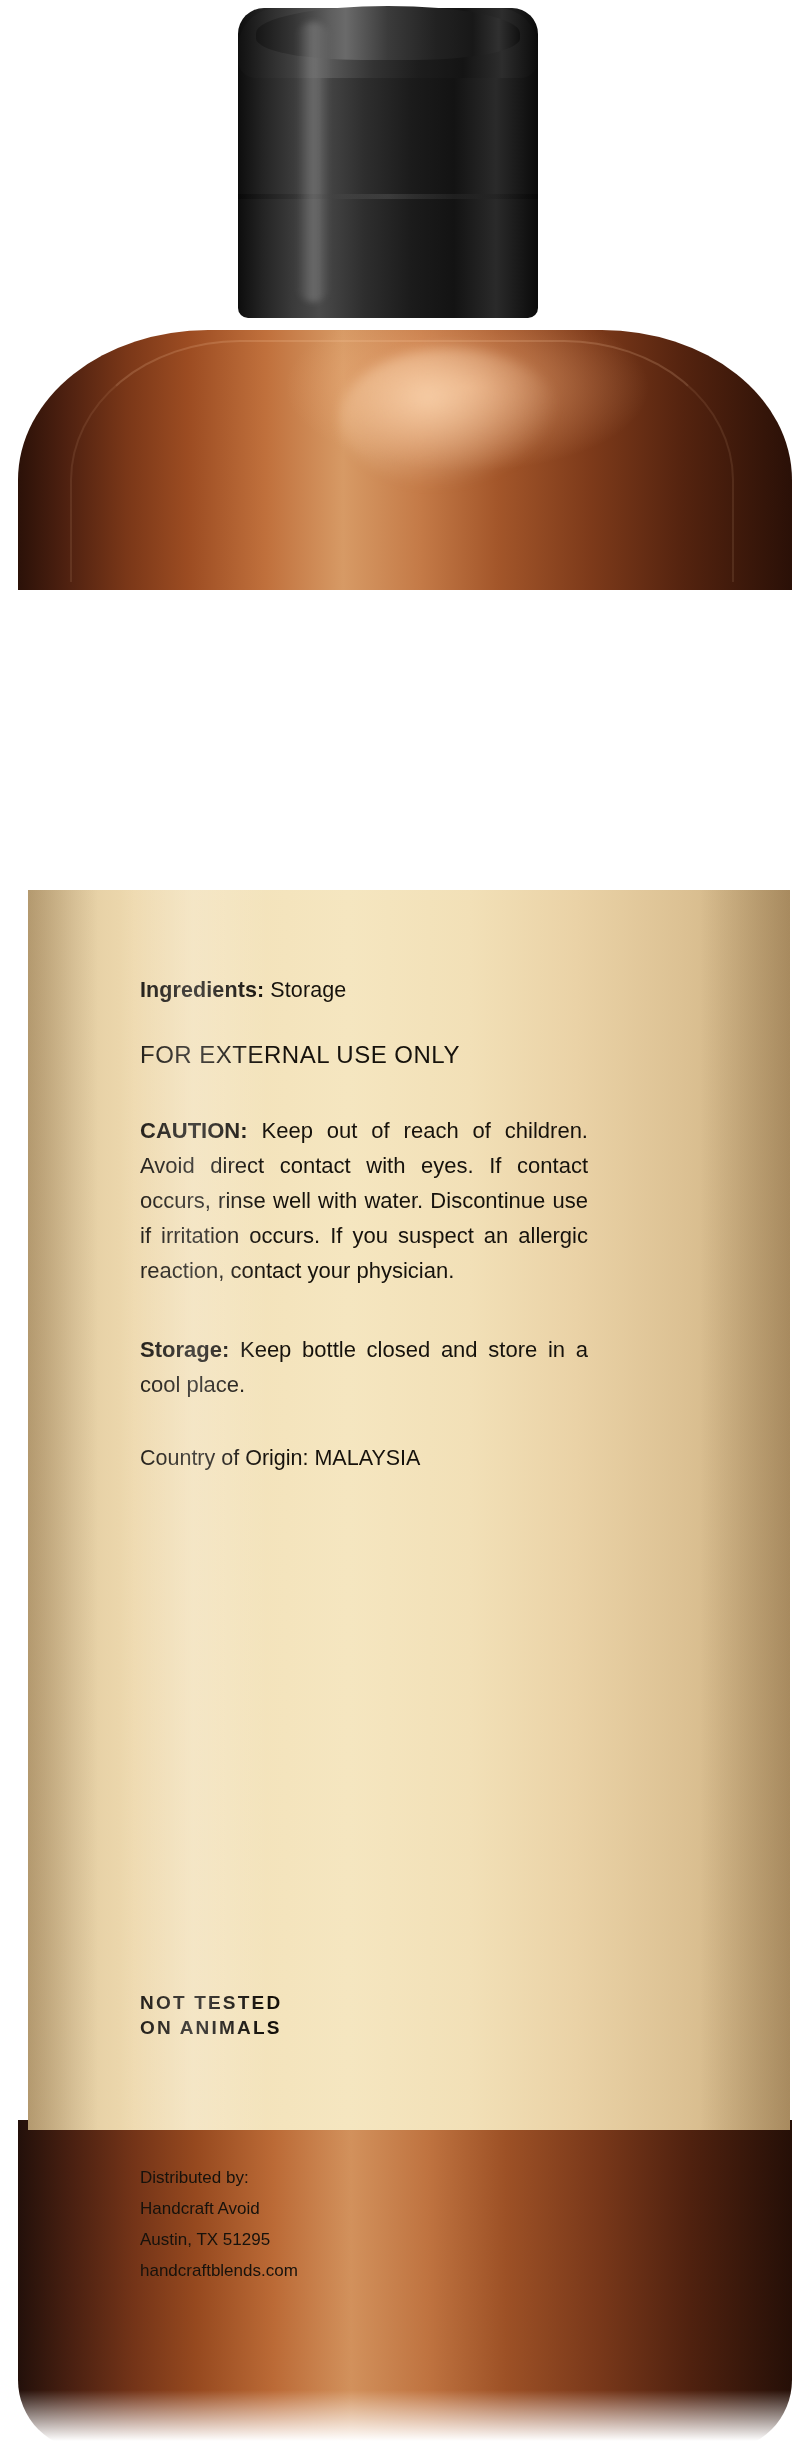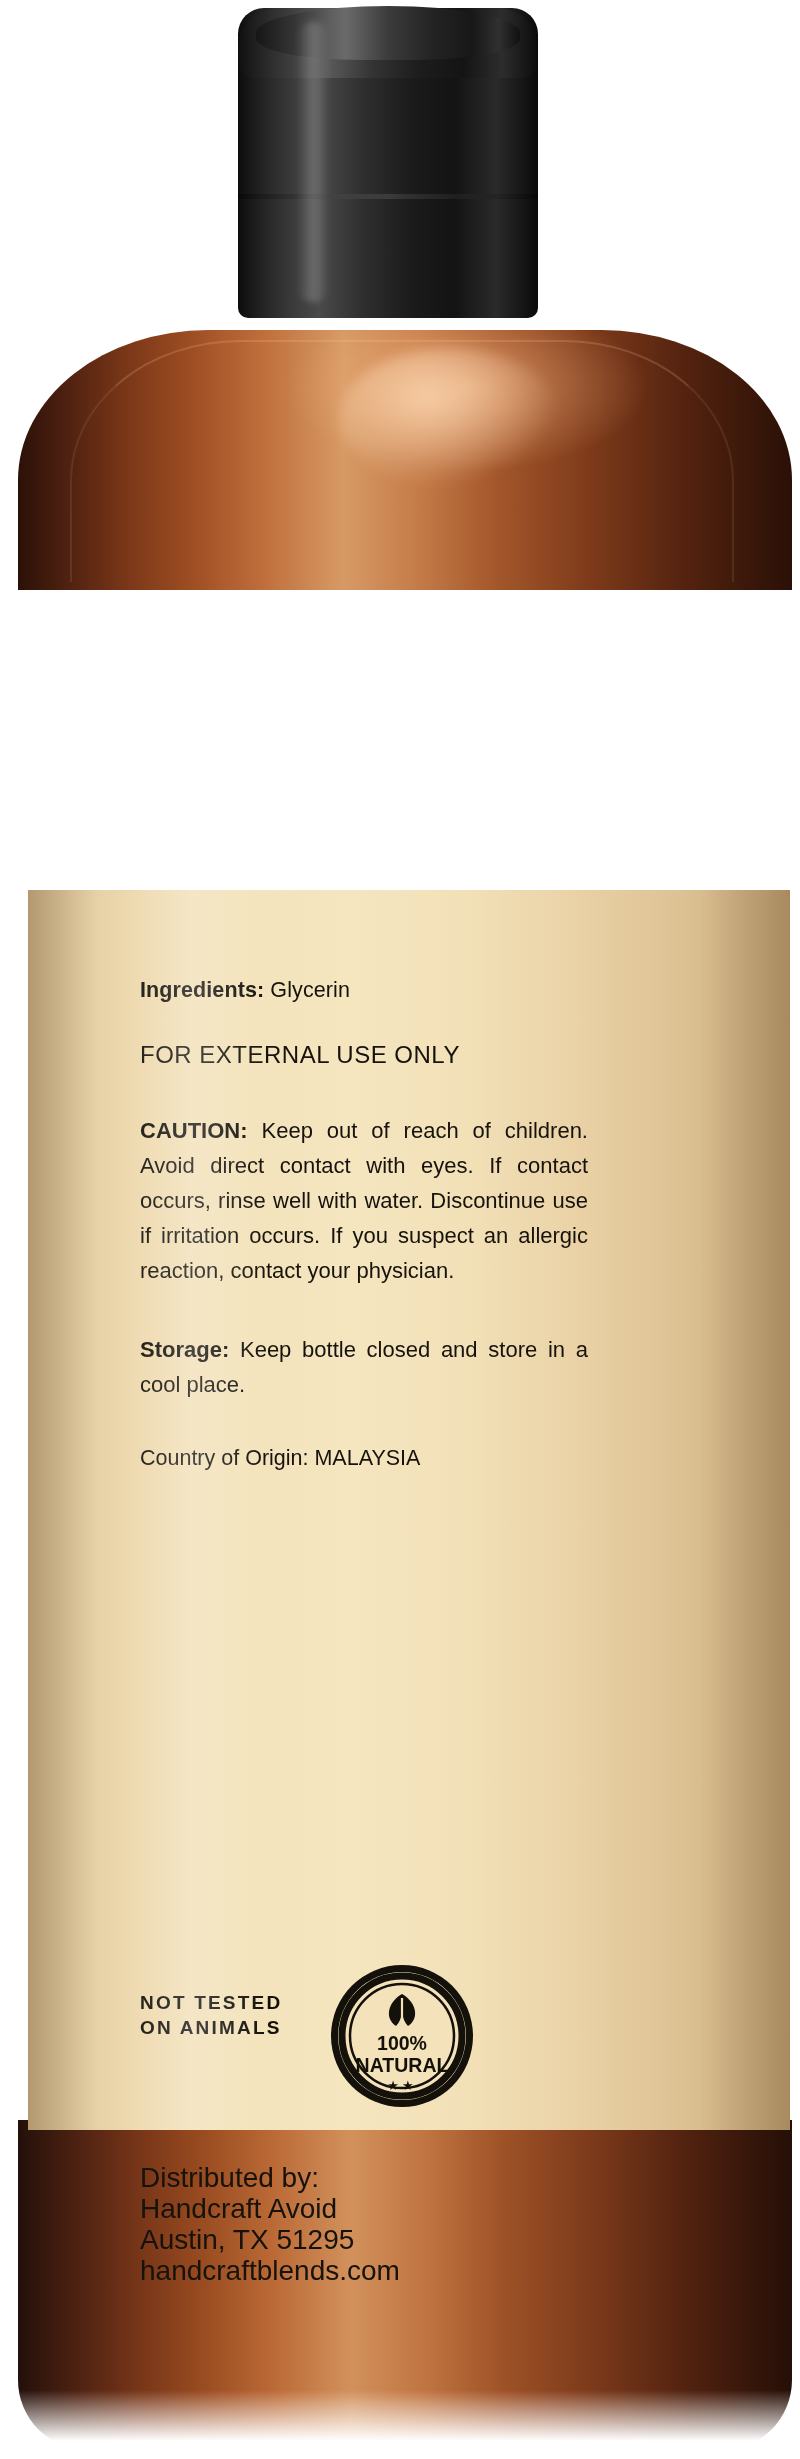--- a/index.html
+++ b/index.html
@@ -226,21 +226,21 @@
     width: 148px;
     height: 148px;
   }
   .seal svg { display: block; }
 
   
   .distrib {
     position: absolute;
     left: 112px;
     top: 1272px;
-    font-size: 28px;
+    font-size: 17px;
     line-height: 31px;
     color: #16120c;
   }
 
   
   .label-sheen {
     position: absolute;
     left: 90px;
     top: 0;
     width: 150px;
@@ -269,21 +269,21 @@
     <div class="bottle-lower-fade"></div>
 
     <div class="label">
       <div class="label-edge-left"></div>
       <div class="label-edge-right"></div>
 
       <div class="label-content">
 
         <div class="line-ingredients">
           <b>Ingredients:</b>
-          <span>Glycerin</span>
+          <span>Storage</span>
         </div>
 
         <div class="line-external">FOR EXTERNAL USE ONLY</div>
 
         <p class="para">
           <b>CAUTION:</b>
           <span>Keep out of reach of children. Avoid direct contact with eyes. If contact occurs, rinse well with water. Discontinue use if irritation occurs. If you suspect an allergic reaction, contact your physician.</span>
         </p>
 
         <p class="para">
@@ -293,39 +293,20 @@
 
         <div class="line-origin">Country of Origin: MALAYSIA</div>
       </div>
 
       <div class="badges">
         <div class="not-tested">
           <div>NOT TESTED</div>
           <div>ON ANIMALS</div>
         </div>
 
-        <div class="seal">
-          <svg width="148" height="148" viewBox="0 0 148 148" aria-hidden="true">
-            <g>
-              <circle cx="74" cy="74" r="71" fill="#14100a"></circle>
-              <circle cx="74" cy="74" r="64" fill="#f3e2ba"></circle>
-              <circle cx="74" cy="74" r="60" fill="none" stroke="#14100a" stroke-width="7"></circle>
-              <circle cx="74" cy="74" r="52" fill="none" stroke="#14100a" stroke-width="2.5"></circle>
-            </g>
-
-            <g>
-              <path d="M74 32 C 60 40, 56 56, 68 64 C 74 58, 76 46, 74 32 Z" fill="#14100a"></path>
-              <path d="M74 32 C 88 40, 92 56, 80 64 C 74 58, 72 46, 74 32 Z" fill="#14100a"></path>
-              <path d="M74 36 L74 66" stroke="#f3e2ba" stroke-width="2.2" fill="none"></path>
-            </g>
-            <text x="74" y="88" text-anchor="middle" font-family="Liberation Sans, sans-serif" font-size="19.5" font-weight="bold" fill="#14100a">100%</text>
-            <text x="74" y="110" text-anchor="middle" font-family="Liberation Sans, sans-serif" font-size="19.5" font-weight="bold" fill="#14100a">NATURAL</text>
-            <text x="74" y="128" text-anchor="middle" font-family="DejaVu Sans, sans-serif" font-size="13" fill="#14100a" letter-spacing="3">★★</text>
-          </svg>
-        </div>
       </div>
 
       <div class="distrib">
         <div>Distributed by:</div>
         <div>Handcraft Avoid</div>
         <div>Austin, TX 51295</div>
         <div>handcraftblends.com</div>
       </div>
 
       <div class="label-sheen"></div>

